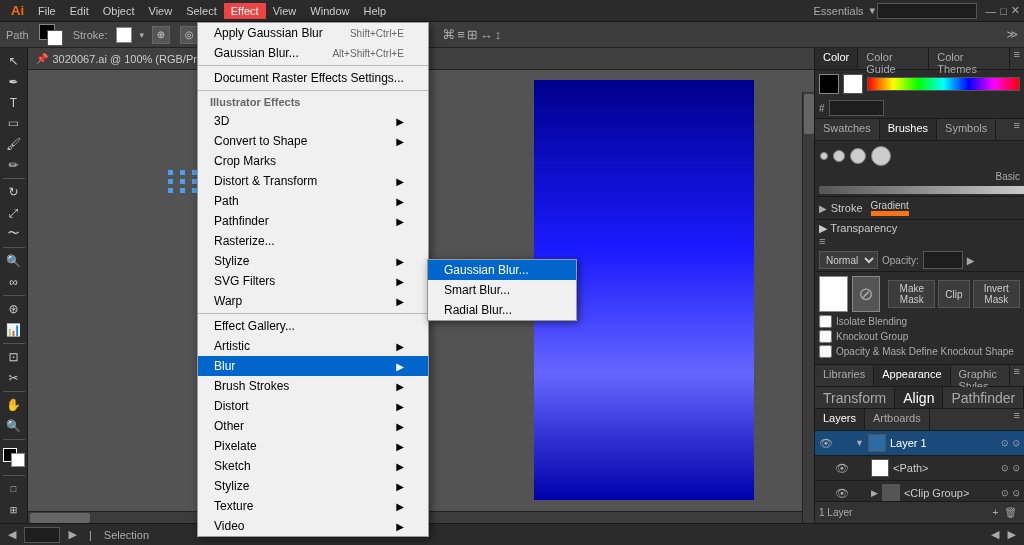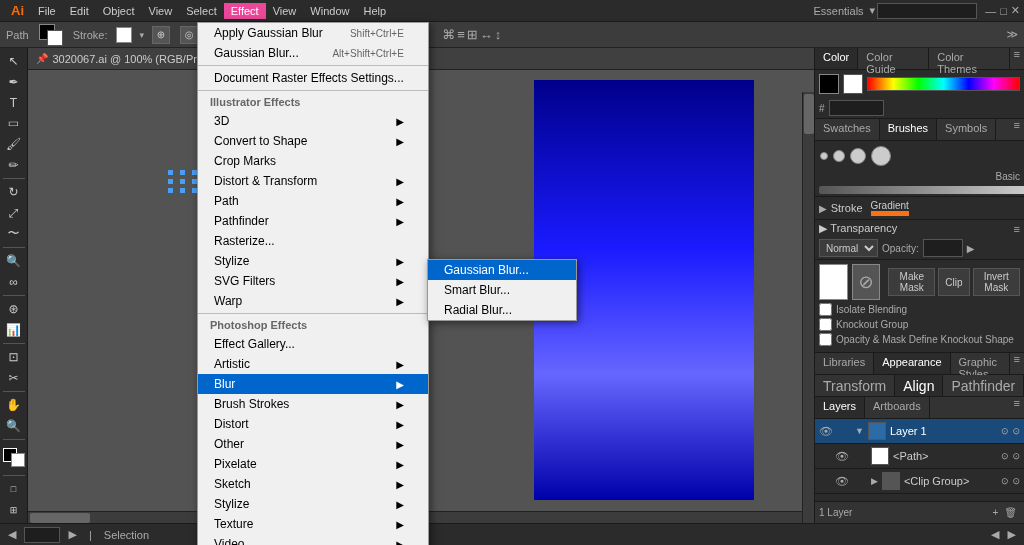--- a/index.html
+++ b/index.html
@@ -14,21 +14,21 @@
       padding: 0 4px;
       color: #ccc;
       font-size: 11px;
       border-bottom: 1px solid #1a1a1a;
     }
     .menu-item {
       padding: 2px 7px;
       cursor: pointer;
       white-space: nowrap;
     }
-    .menu-item:hover, .menu-item.active { background: #ec4899; color: #fff; }
+    .menu-item:hover, .menu-item.active { background: #ef4444; color: #fff; }
 
     
     #options-bar {
       height: 26px;
       background: #3c3c3c;
       display: flex;
       align-items: center;
       padding: 0 6px;
       border-bottom: 1px solid #222;
       gap: 6px;
@@ -683,21 +683,21 @@
 
     <div style="border-bottom:1px solid #1a1a1a;">
       <div class="stroke-row">
         <span style="color:#aaa;font-size:10px;">▶ </span>
         <span style="color:#ccc;font-size:11px;margin-right:4px;">Stroke</span>
         <span style="color:#ccc;font-size:10px;border-bottom:5px solid #f97316;">Gradient</span>
       </div>
     </div>
 
     <div style="border-bottom:1px solid #1a1a1a;">
-      <div style="display:flex;align-items:center;justify-content:space-between;padding:2px 4px;">
+      <div style="display:flex;align-items:flex-start;justify-content:space-between;padding:2px 4px;flex-direction:column;">
         <span style="color:#ccc;font-size:11px;cursor:pointer;">▶ <span>Transparency</span></span>
         <span style="color:#aaa;cursor:pointer;">≡</span>
       </div>
       <div style="padding:2px 4px;display:flex;align-items:center;gap:4px;">
         <select class="small-select">
           <option>Normal</option>
         </select>
         <span style="color:#aaa;font-size:10px;">Opacity:</span>
         <input type="text" class="small-input" style="">
         <span style="color:#aaa;font-size:10px;cursor:pointer;">▶</span>
@@ -862,21 +862,20 @@
     <div class="mitem">
       <span>SVG Filters</span>
       <span class="arrow">▶</span>
     </div>
     <div class="mitem">
       <span>Warp</span>
       <span class="arrow">▶</span>
     </div>
     <div class="msep"></div>
 
-    <div class="submenu-section-header">Photoshop Effects</div>
     <div class="mitem">
       <span>Effect Gallery...</span>
     </div>
     <div class="mitem">
       <span>Artistic</span>
       <span class="arrow">▶</span>
     </div>
     <div class="mitem highlighted">
       <span>Blur</span>
       <span class="arrow">▶</span>

